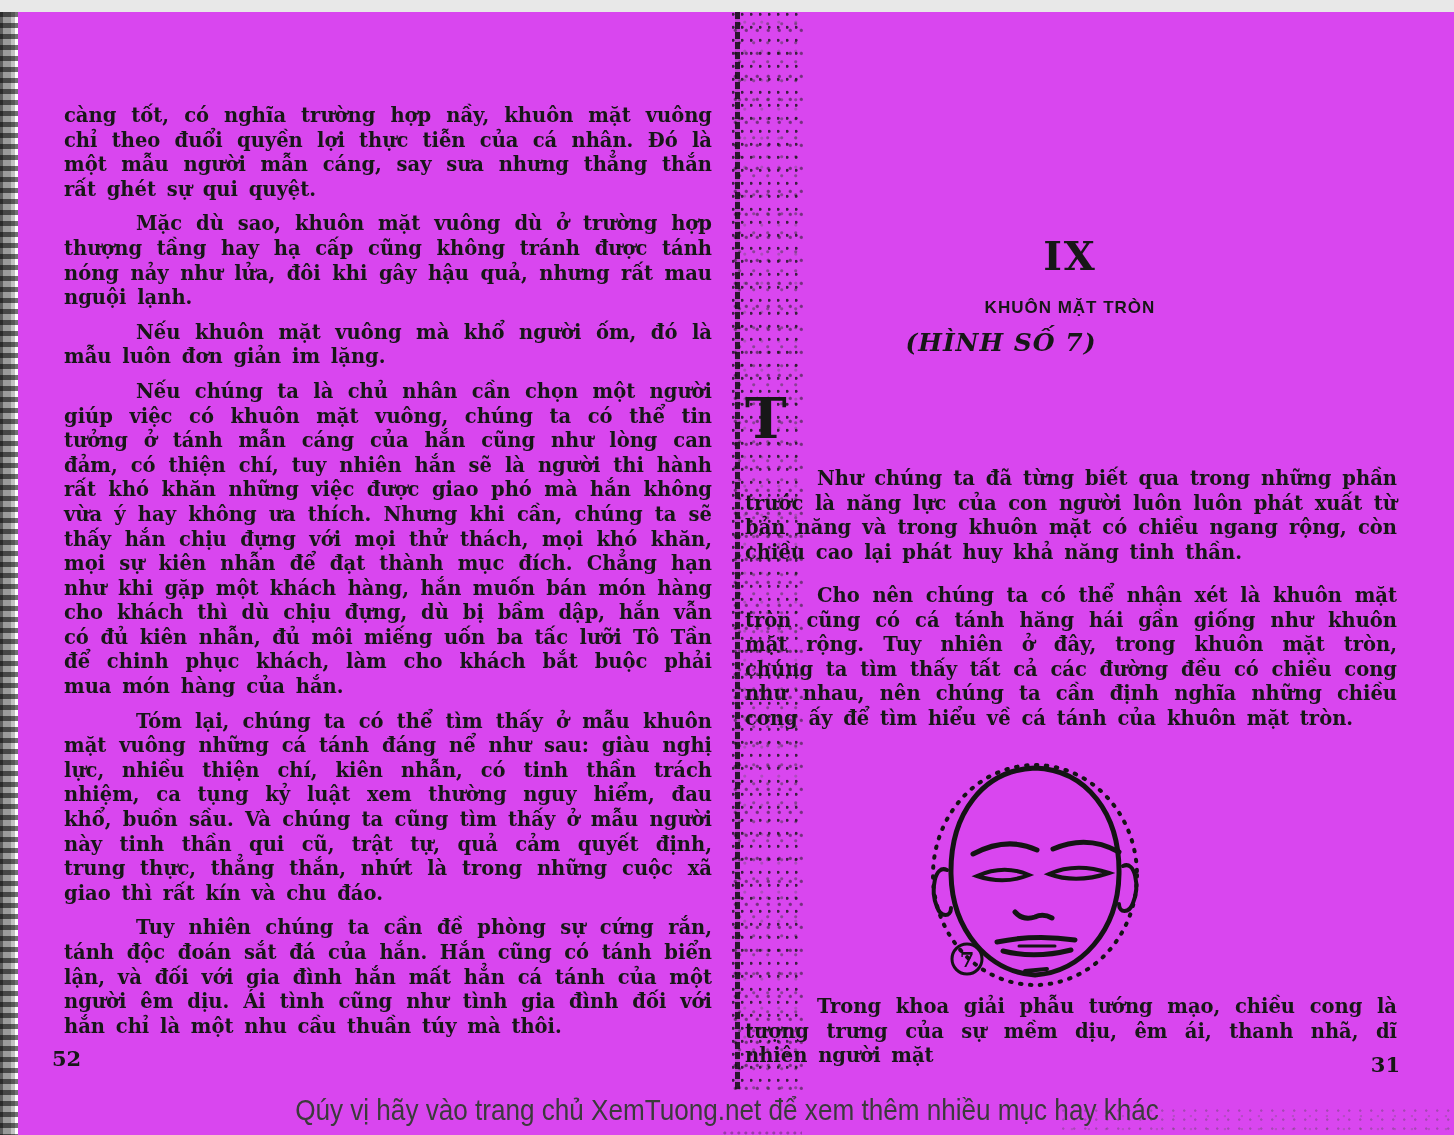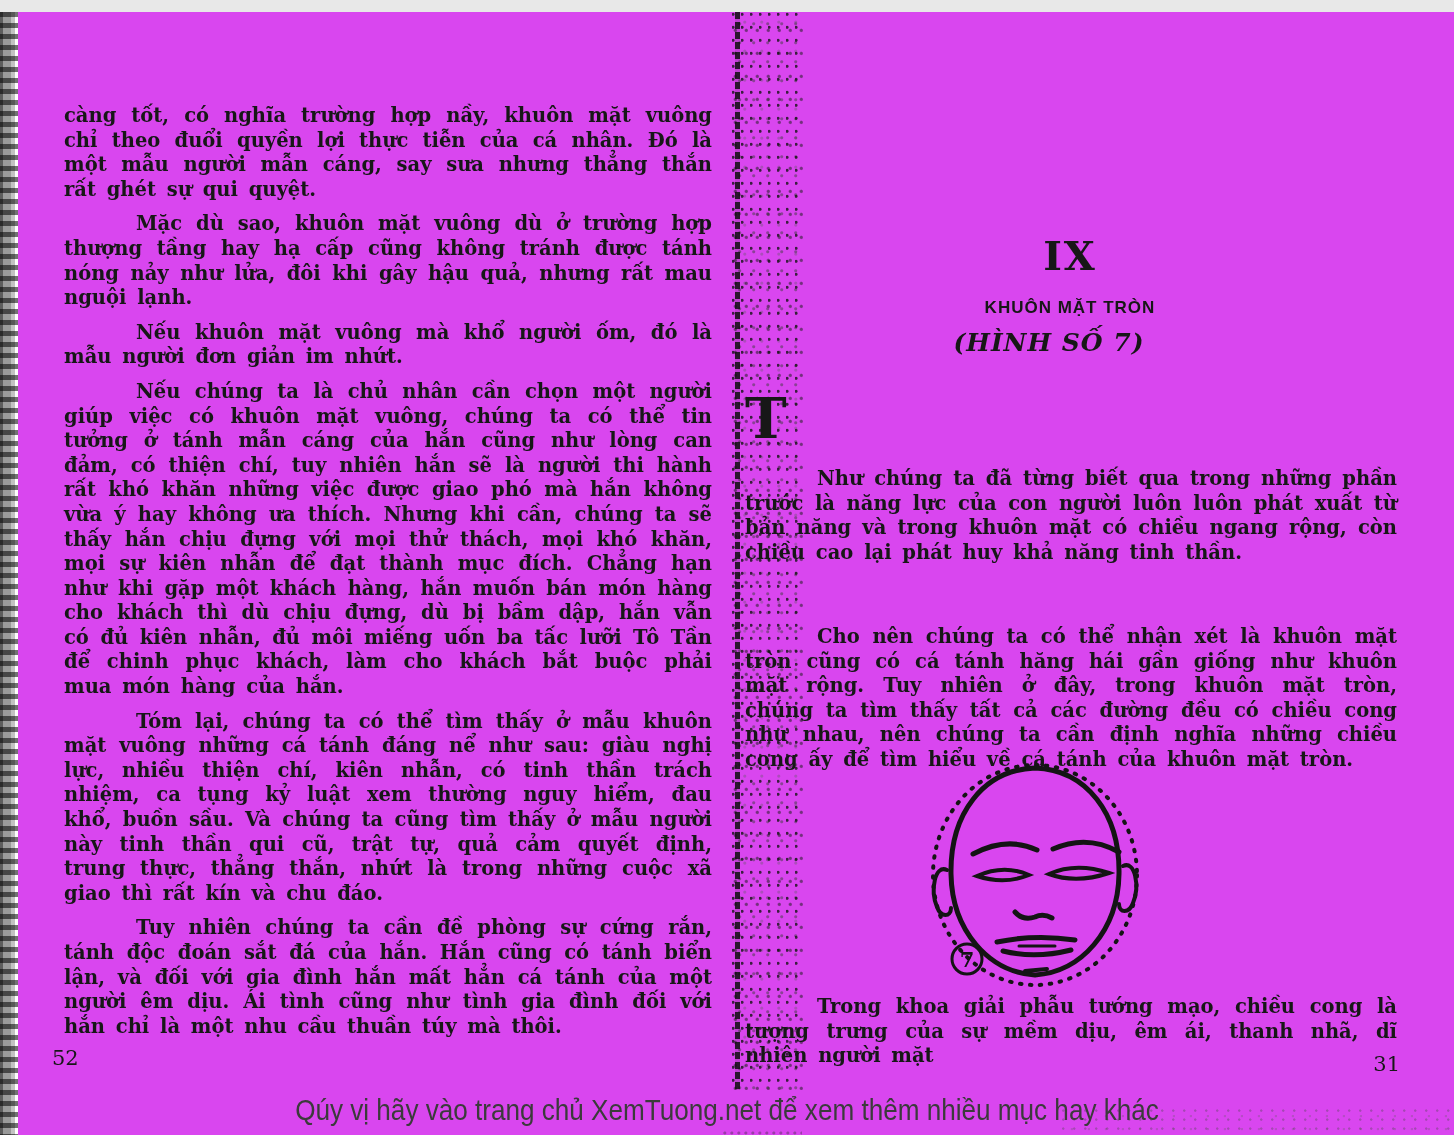--- a/index.html
+++ b/index.html
@@ -47,41 +47,41 @@
   }
   
   .col-left{position:absolute;left:64px;top:92px;width:648px;}
   .body{
     margin:0 0 10px 0;
     font-size:19.5px;line-height:24.6px;
     font-weight:bold;text-align:justify;
     word-spacing:4px;
   }
   .ind{text-indent:72px;}
-  .pagenum{position:absolute;font-size:21px;font-weight:normal;}
+  .pagenum{position:absolute;font-size:21px;font-weight:bold;}
   .pn-left{left:52px;top:1034px;}
   .pn-right{left:1352px;top:1040px;width:48px;text-align:right;}
   
   .chapnum{
     position:absolute;left:745px;top:220px;width:650px;
     text-align:center;font-size:40px;font-weight:bold;letter-spacing:2px;
   }
   .chaptitle{
     position:absolute;left:745px;top:286px;width:650px;text-align:center;
     font-family:"Liberation Sans", sans-serif;
     font-size:17px;font-weight:bold;letter-spacing:1px;
   }
   .chapsub{
-    position:absolute;left:724px;top:316px;width:650px;text-align:center;
+    position:absolute;left:676px;top:316px;width:650px;text-align:center;
     font-size:25px;font-weight:bold;font-style:italic;letter-spacing:1px;
   }
   .rp{position:absolute;left:745px;width:652px;}
   .rp1{top:383px;}
   .rp2{top:455px;}
-  .rp3{top:613px;}
+  .rp3{top:572px;}
   .rp4{top:983px;}
   .dropcap{
     float:left;font-size:56px;line-height:42px;font-weight:bold;
     margin:2px 6px 0 0;
   }
   
   .face-figure{position:absolute;left:877px;top:748px;width:320px;height:235px;}
   
   .watermark{
     position:absolute;left:383px;top:512px;
@@ -109,21 +109,21 @@
 <div class="page">
 
   <div class="edge-left"></div>
   <div class="gutter"></div>
   <div class="gutter-tail"></div>
   <div class="noise-br"></div>
 
   <div class="col-left">
     <p class="body">càng tốt, có nghĩa trường hợp nầy, khuôn mặt vuông chỉ theo đuổi quyền lợi thực tiễn của cá nhân. Đó là một mẫu người mẫn cáng, say sưa nhưng thẳng thắn rất ghét sự qui quyệt.</p>
     <p class="body ind">Mặc dù sao, khuôn mặt vuông dù ở trường hợp thượng tầng hay hạ cấp cũng không tránh được tánh nóng nảy như lửa, đôi khi gây hậu quả, nhưng rất mau nguội lạnh.</p>
-    <p class="body ind">Nếu khuôn mặt vuông mà khổ người ốm, đó là mẫu người đơn giản im nhứt.</p>
+    <p class="body ind">Nếu khuôn mặt vuông mà khổ người ốm, đó là mẫu luôn đơn giản im lặng.</p>
     <p class="body ind">Nếu chúng ta là chủ nhân cần chọn một người giúp việc có khuôn mặt vuông, chúng ta có thể tin tưởng ở tánh mẫn cáng của hắn cũng như lòng can đảm, có thiện chí, tuy nhiên hắn sẽ là người thi hành rất khó khăn những việc được giao phó mà hắn không vừa ý hay không ưa thích. Nhưng khi cần, chúng ta sẽ thấy hắn chịu đựng với mọi thử thách, mọi khó khăn, mọi sự kiên nhẫn để đạt thành mục đích. Chẳng hạn như khi gặp một khách hàng, hắn muốn bán món hàng cho khách thì dù chịu đựng, dù bị bầm dập, hắn vẫn có đủ kiên nhẫn, đủ môi miếng uốn ba tấc lưỡi Tô Tần để chinh phục khách, làm cho khách bắt buộc phải mua món hàng của hắn.</p>
     <p class="body ind">Tóm lại, chúng ta có thể tìm thấy ở mẫu khuôn mặt vuông những cá tánh đáng nể như sau: giàu nghị lực, nhiều thiện chí, kiên nhẫn, có tinh thần trách nhiệm, ca tụng kỷ luật xem thường nguy hiểm, đau khổ, buồn sầu. Và chúng ta cũng tìm thấy ở mẫu người này tinh thần qui cũ, trật tự, quả cảm quyết định, trung thực, thẳng thắn, nhứt là trong những cuộc xã giao thì rất kín và chu đáo.</p>
     <p class="body ind">Tuy nhiên chúng ta cần đề phòng sự cứng rắn, tánh độc đoán sắt đá của hắn. Hắn cũng có tánh biển lận, và đối với gia đình hắn mất hẳn cá tánh của một người êm dịu. Ái tình cũng như tình gia đình đối với hắn chỉ là một nhu cầu thuần túy mà thôi.</p>
   </div>
   <div class="pagenum pn-left">52</div>
 
   <div class="chapnum">IX</div>
   <div class="chaptitle">KHUÔN MẶT TRÒN</div>
   <div class="chapsub">(HÌNH SỐ 7)</div>
 

